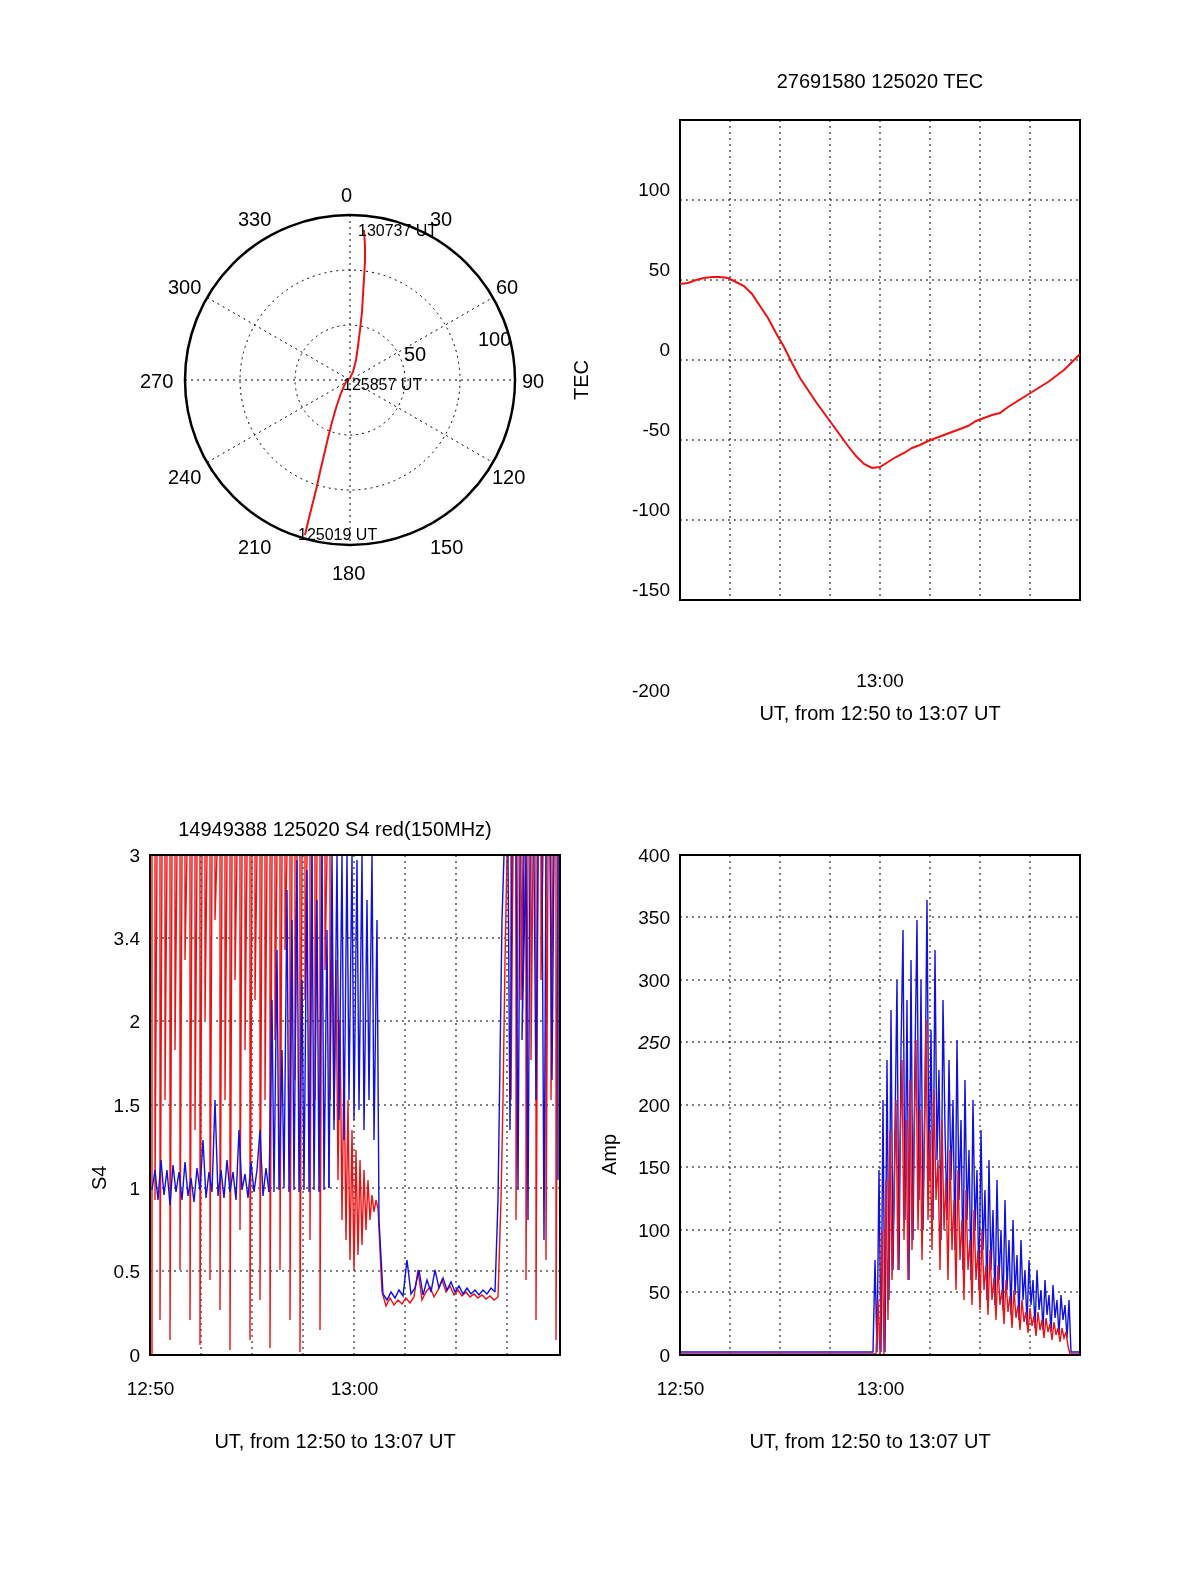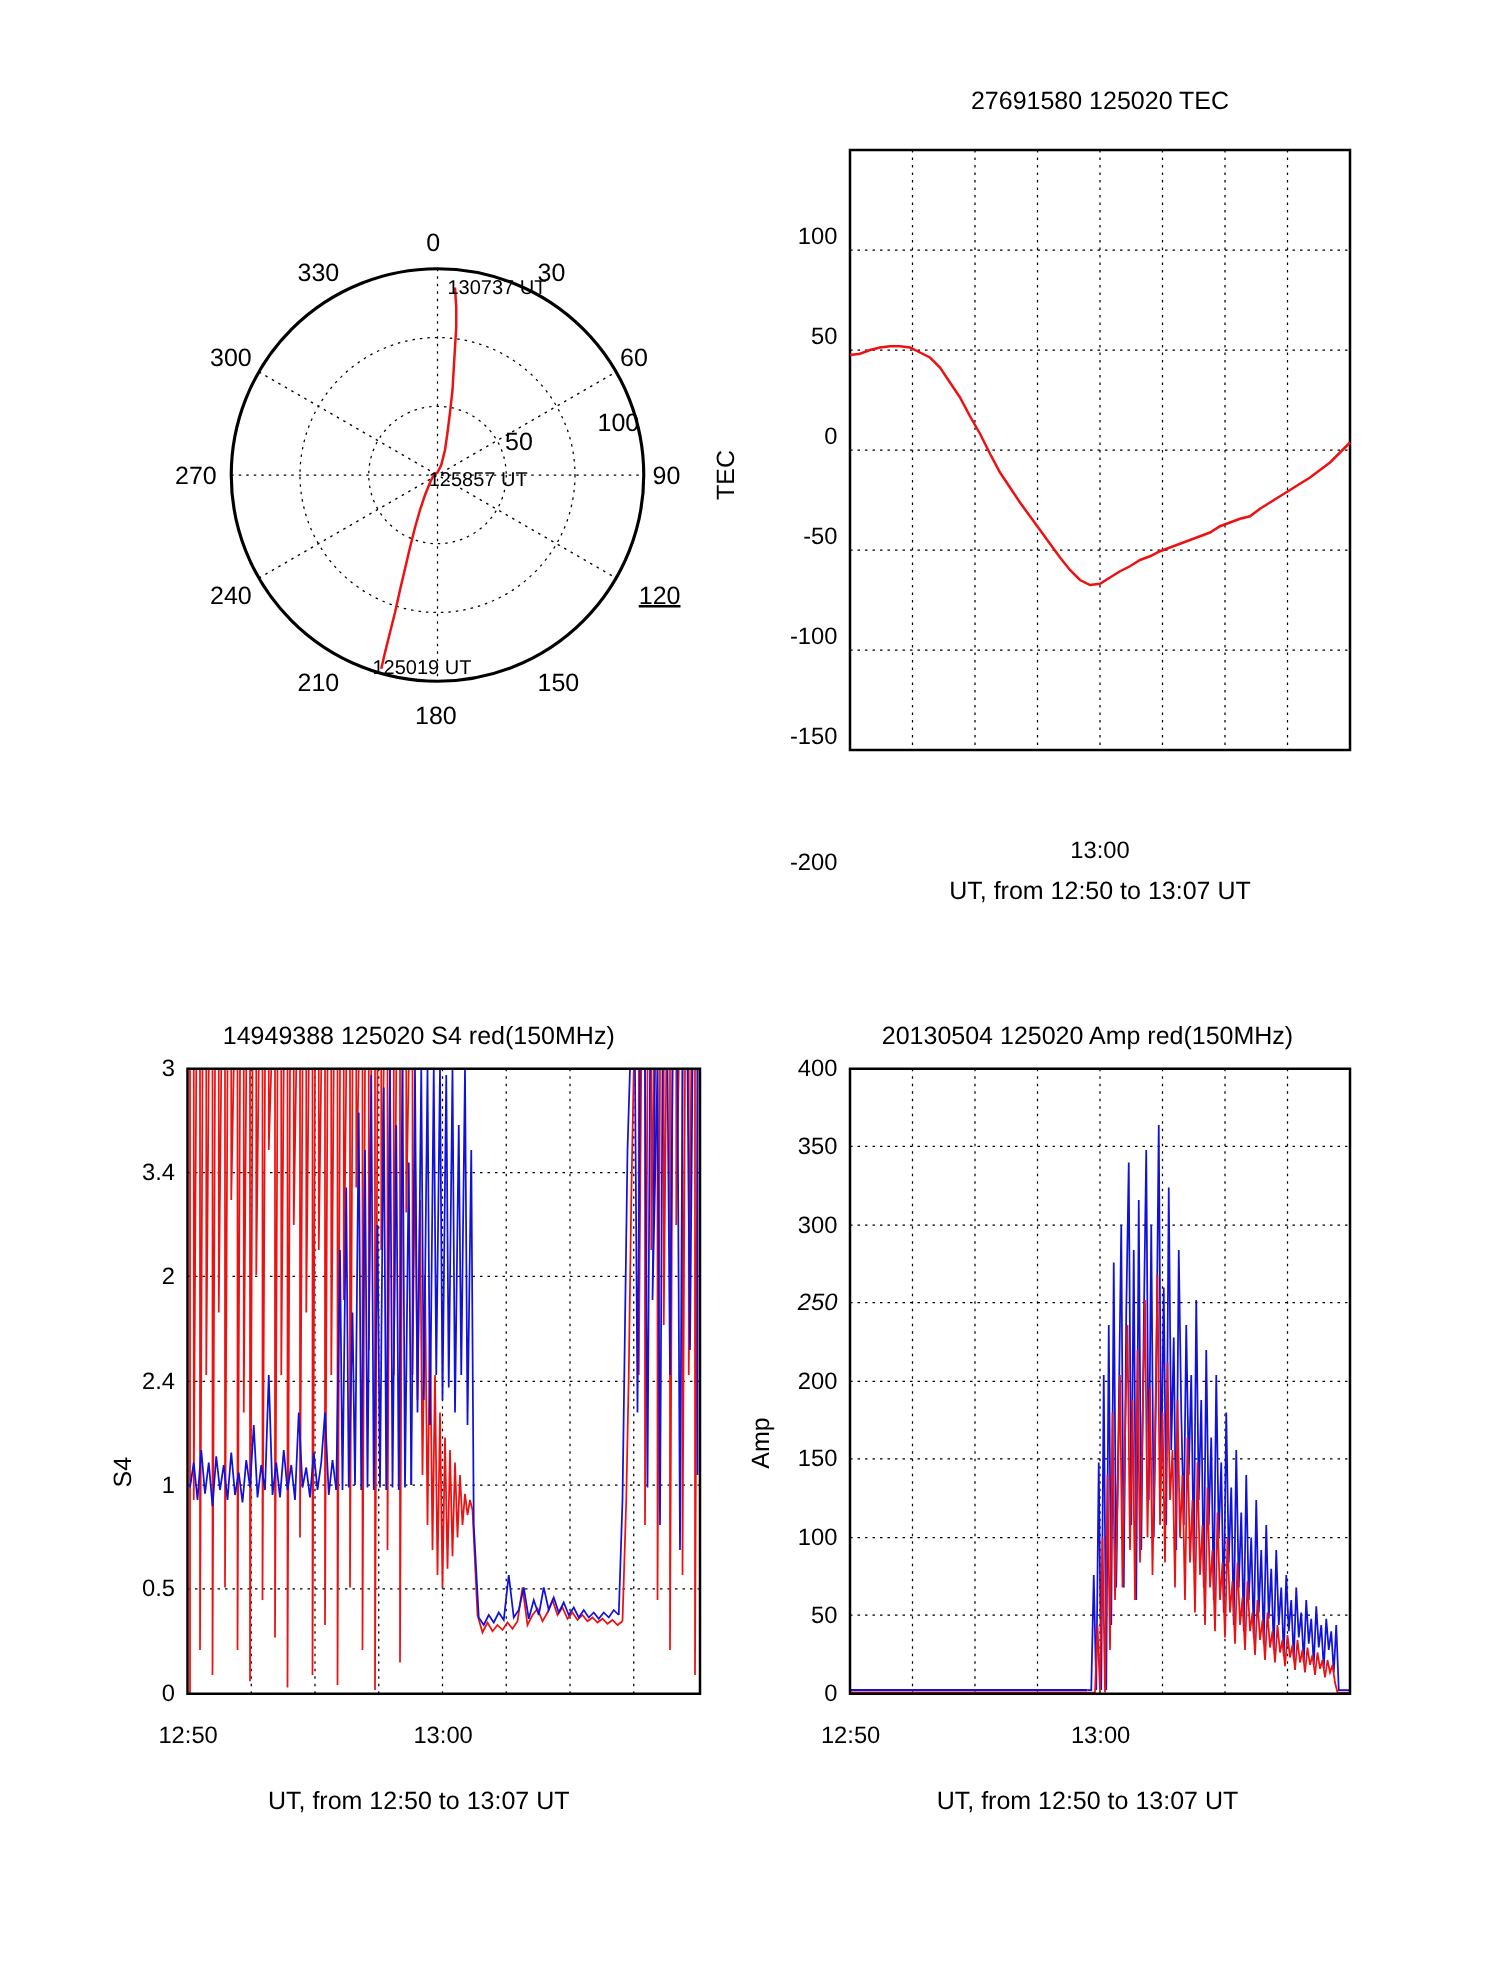--- a/index.html
+++ b/index.html
@@ -53,21 +53,21 @@
       <line x1="85" y1="230" x2="415" y2="230"></line>
     </g>
 
     <path d="M 205,385 L 208,372 L 212,356 L 216,340 L 220,322 L 224,305 L 228,288 L 232,272 L 236,258 L 240,246 L 244,236 L 247,230 L 250,228 L 253,222 L 256,210 L 258,196 L 260,180 L 262,162 L 263,145 L 264,128 L 265,112 L 265,96 L 264,80" fill="none" stroke="#ee1111" stroke-width="2"></path>
   </svg>
 
   <div class="polar-tick" style="left:241px;top:34px;">0</div>
   <div class="polar-tick" style="left:330px;top:58px;">30</div>
   <div class="polar-tick" style="left:396px;top:126px;">60</div>
   <div class="polar-tick" style="left:422px;top:220px;">90</div>
-  <div class="polar-tick" style="left:411px;top:316px;text-decoration:underline;">120</div>
+  <div class="polar-tick" style="left:392px;top:316px;">120</div>
   <div class="polar-tick" style="left:330px;top:386px;">150</div>
   <div class="polar-tick" style="left:232px;top:412px;">180</div>
   <div class="polar-tick" style="left:138px;top:386px;">210</div>
   <div class="polar-tick" style="left:68px;top:316px;">240</div>
   <div class="polar-tick" style="left:40px;top:220px;">270</div>
   <div class="polar-tick" style="left:68px;top:126px;">300</div>
   <div class="polar-tick" style="left:138px;top:58px;">330</div>
 
   <div class="polar-tick" style="left:304px;top:193px;">50</div>
   <div class="polar-tick" style="left:378px;top:178px;">100</div>
@@ -156,32 +156,31 @@
         <path d="M415,492 L418,400 L420,260 L422,120 L424,55 L428,55 L430,330 L432,55 L436,55 L438,390 L440,55 L444,55 L442,240 L446,55 L448,420 L450,55 L454,55 L456,300 L458,55 L462,55 L464,440 L466,55 L470,55 L472,280 L474,55 L478,55 L478,380"></path>
       </g>
     </g>
 
     <rect x="70" y="55" width="410" height="500" fill="none" stroke="#000" stroke-width="2"></rect>
   </svg>
 
   <div class="ytick" style="left:-10px;top:45px;width:70px;">3</div>
   <div class="ytick" style="left:-10px;top:128px;width:70px;">3.4</div>
   <div class="ytick" style="left:-10px;top:211px;width:70px;">2</div>
-  <div class="ytick" style="left:-10px;top:295px;width:70px;">2.4</div>
+  <div class="ytick" style="left:-10px;top:295px;width:70px;">1.5</div>
   <div class="ytick" style="left:-10px;top:378px;width:70px;">1</div>
   <div class="ytick" style="left:-10px;top:461px;width:70px;">0.5</div>
   <div class="ytick" style="left:-10px;top:545px;width:70px;">0</div>
 
   <div class="xtick" style="left:23px;top:578px;width:95px;">12:50</div>
   <div class="xtick" style="left:227px;top:578px;width:95px;">13:00</div>
   <div id="s4-xlabel">UT, from 12:50 to 13:07 UT</div>
 </div>
 
 <div class="panel" id="amp-panel">
-  <div class="title" id="amp-title">20130504 125020 Amp red(150MHz)</div>
   <div class="rotlbl" style="left:8px;top:375px;">Amp</div>
 
   <svg width="560" height="620" viewBox="0 0 560 620">
     <defs>
       <clipPath id="ampclip">
           <rect x="90" y="55" width="400" height="500"></rect>
         </clipPath>
     </defs>
     <g stroke="#000" stroke-width="1" stroke-dasharray="2,4">
       <line x1="90" y1="117" x2="490" y2="117"></line>

